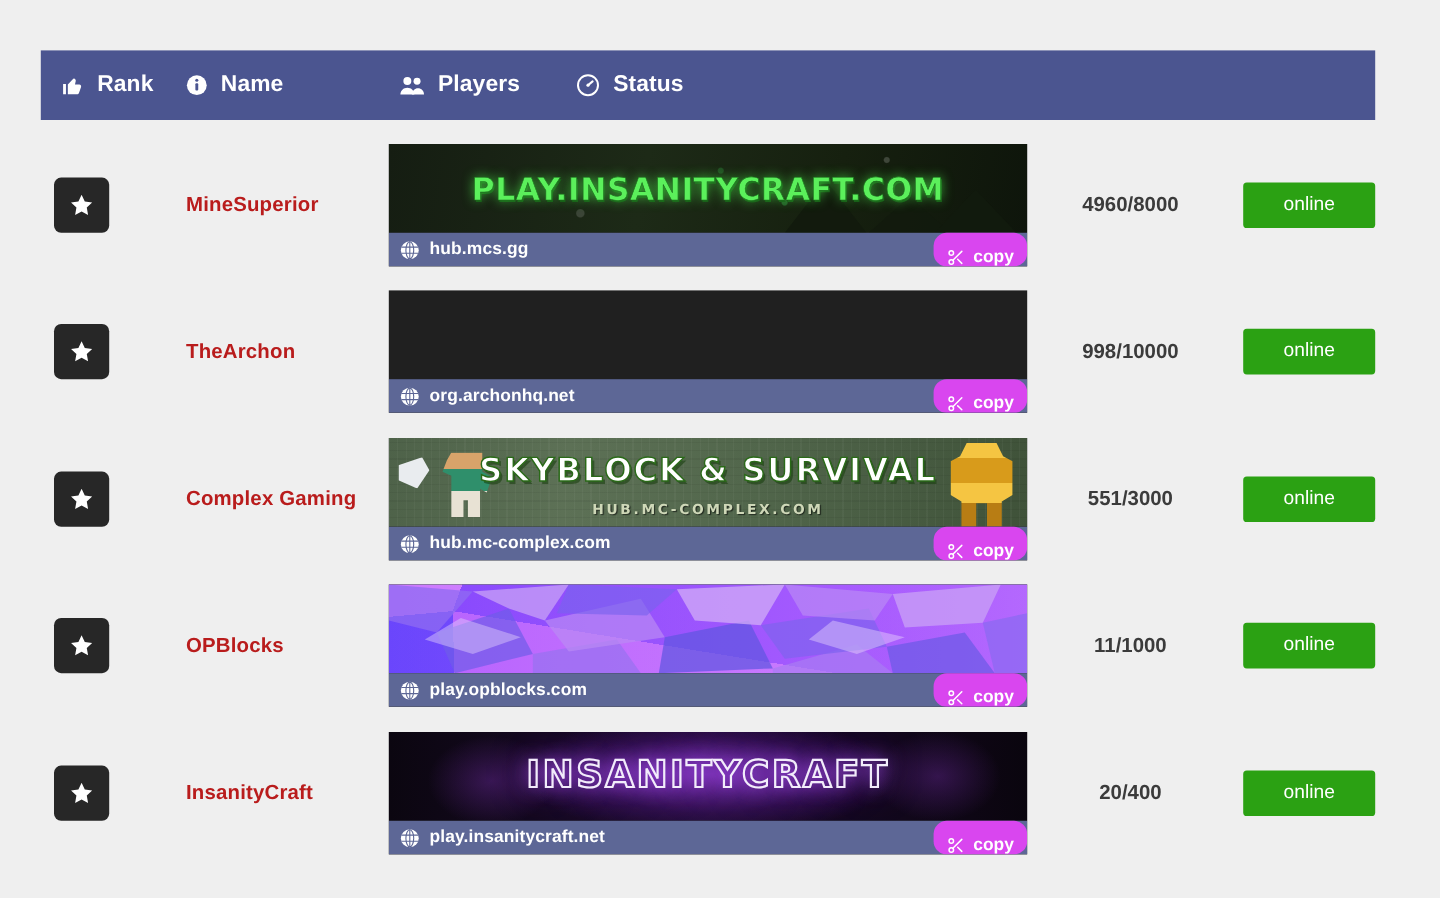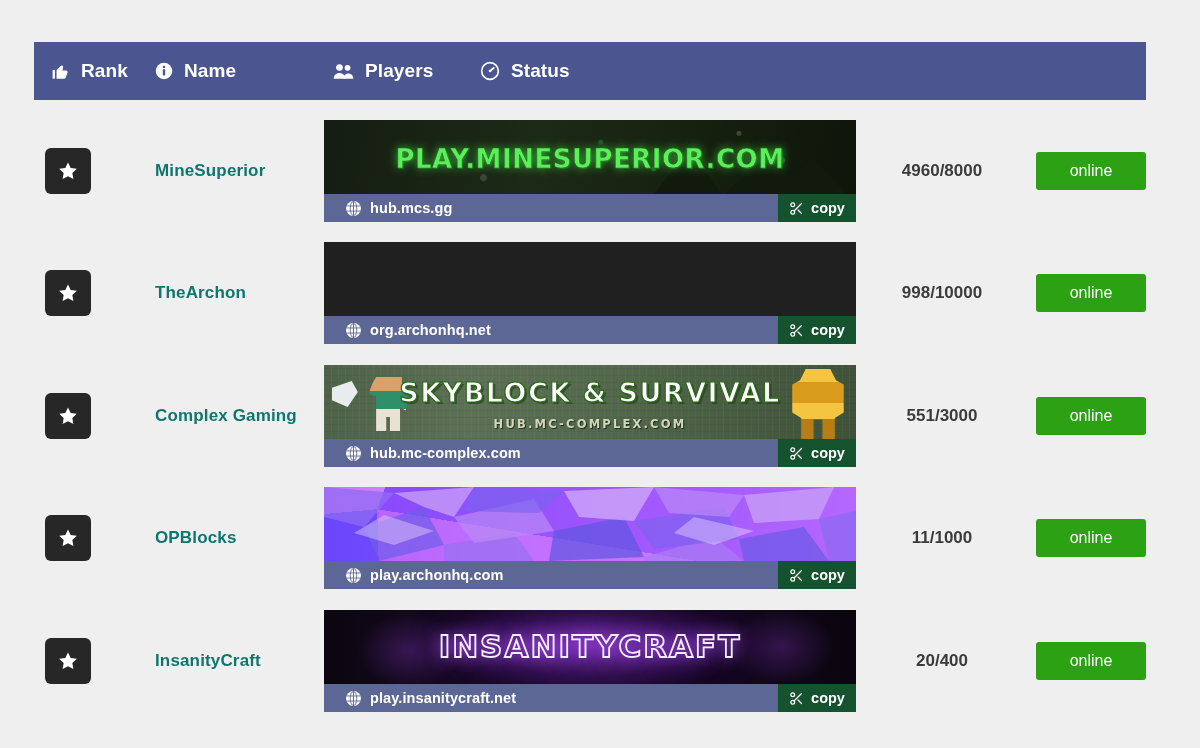--- a/index.html
+++ b/index.html
@@ -71,21 +71,21 @@
     border-radius: 6px;
     display: flex; align-items: center; justify-content: center;
   }
   .rank-badge svg { display:block; }
 
   
   .cell-name {
     width: 169px;
     font-size: 17px;
     font-weight: bold;
-    color: #0f766e;
+    color: #b91c1c;
     letter-spacing: .15px;
   }
 
   
   .cell-server { width: 532px; position: relative; }
   .server-card {
     width: 532px;
     height: 102px;
     position: relative;
     overflow: hidden;
@@ -108,43 +108,43 @@
   }
 
   .addr-bar {
     position: absolute;
     left: 0; bottom: 0;
     width: 532px;
     height: 28px;
     background: #5d6796;
     display: flex;
     align-items: center;
-    padding-left: 12px;
   }
   .addr-globe { margin-left: 9px; display: flex; align-items: center; }
   .addr-text {
     margin-left: 8px;
     color: #ffffff;
     font-size: 14.5px;
     font-weight: bold;
     letter-spacing: .1px;
   }
   .copy-btn {
     margin-left: auto;
     width: 78px;
     height: 28px;
-    background: #14532d;
+    background: #d946ef;
     display: flex;
-    align-items: center;
+    align-items: flex-end;
     justify-content: center;
     gap: 7px;
     color: #ffffff;
     font-size: 14.5px;
     font-weight: bold;
     cursor: pointer;
+    border-radius: 11px;
   }
   .copy-btn svg { display: block; }
 
   
   .cell-players {
     width: 160px;
     text-align: center;
     font-size: 17px;
     font-weight: bold;
     color: #3b3b3b;
@@ -377,21 +377,21 @@
     </div>
     <div class="cell-name">MineSuperior</div>
     <div class="cell-server">
       <div class="server-card">
         <div class="banner">
           <div class="art-minesuperior">
             <div class="peak p1"></div>
               <div class="peak p2"></div>
               <div class="peak p3"></div>
           </div>
-          <div class="banner-label lbl-minesuperior">PLAY.MINESUPERIOR.COM</div>
+          <div class="banner-label lbl-minesuperior">PLAY.INSANITYCRAFT.COM</div>
         </div>
         <div class="addr-bar">
           <span class="addr-globe">
             <svg width="17" height="17" viewBox="0 0 24 24">
               <circle cx="12" cy="12" r="10.5" fill="#ffffff"></circle>
               <g stroke="#5d6796" stroke-width="1.3" fill="none">
                 <ellipse cx="12" cy="12" rx="4.6" ry="10"></ellipse>
                 <line x1="2" y1="8.4" x2="22" y2="8.4"></line>
                 <line x1="2" y1="15.6" x2="22" y2="15.6"></line>
                 <line x1="12" y1="1.5" x2="12" y2="22.5"></line>
@@ -561,21 +561,21 @@
             <svg width="17" height="17" viewBox="0 0 24 24">
               <circle cx="12" cy="12" r="10.5" fill="#ffffff"></circle>
               <g stroke="#5d6796" stroke-width="1.3" fill="none">
                 <ellipse cx="12" cy="12" rx="4.6" ry="10"></ellipse>
                 <line x1="2" y1="8.4" x2="22" y2="8.4"></line>
                 <line x1="2" y1="15.6" x2="22" y2="15.6"></line>
                 <line x1="12" y1="1.5" x2="12" y2="22.5"></line>
               </g>
             </svg>
           </span>
-          <span class="addr-text">play.archonhq.com</span>
+          <span class="addr-text">play.opblocks.com</span>
           <div class="copy-btn">
             <span>
               <svg width="15" height="15" viewBox="0 0 24 24" fill="none" stroke="#ffffff" stroke-width="2" stroke-linecap="round">
                 <circle cx="6" cy="18" r="3"></circle>
                   <circle cx="6" cy="6" r="3"></circle>
                 <line x1="20" y1="4" x2="8.1" y2="15.9"></line>
                   <line x1="14.5" y1="14.5" x2="20" y2="20"></line>
               </svg>
             </span>
             <span>copy</span>

